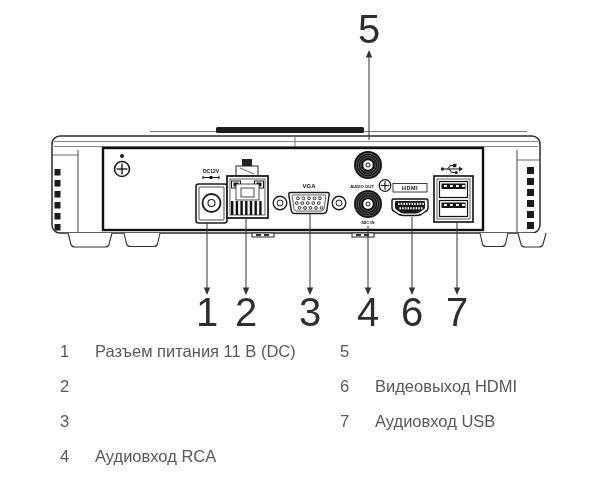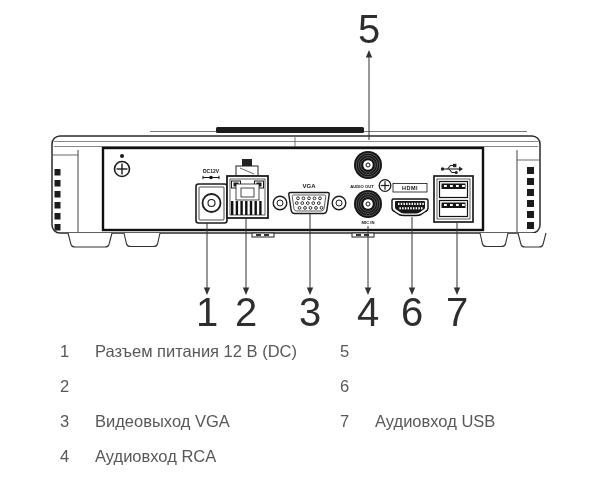--- a/index.html
+++ b/index.html
@@ -270,41 +270,41 @@
         <line x1="457" y1="223" x2="457" y2="288" stroke-width="1"></line>
         <polygon points="457,295 453.8,287.5 460.2,287.5" fill="#333" stroke="none"></polygon>
         <text class="callout-num" x="457" y="326" text-anchor="middle" stroke="none">7</text>
       </g>
     </g>
   </svg>
 
   <div class="legend-col legend-col-left">
     <div class="legend-row">
       <span class="legend-num">1</span>
-      <span class="legend-label">Разъем питания 12 В (DC)</span>
+      <span class="legend-label">Разъем питания 11 В (DC)</span>
     </div>
     <div class="legend-row">
       <span class="legend-num">2</span>
     </div>
     <div class="legend-row">
       <span class="legend-num">3</span>
-      <span class="legend-label">Видеовыход VGA</span>
     </div>
     <div class="legend-row">
       <span class="legend-num">4</span>
       <span class="legend-label">Аудиовход RCA</span>
     </div>
   </div>
 
   <div class="legend-col legend-col-right">
     <div class="legend-row">
       <span class="legend-num">5</span>
     </div>
     <div class="legend-row">
       <span class="legend-num">6</span>
+      <span class="legend-label">Видеовыход HDMI</span>
     </div>
     <div class="legend-row">
       <span class="legend-num">7</span>
       <span class="legend-label">Аудиовход USB</span>
     </div>
   </div>
 
 </div>
 
 </body></html>

